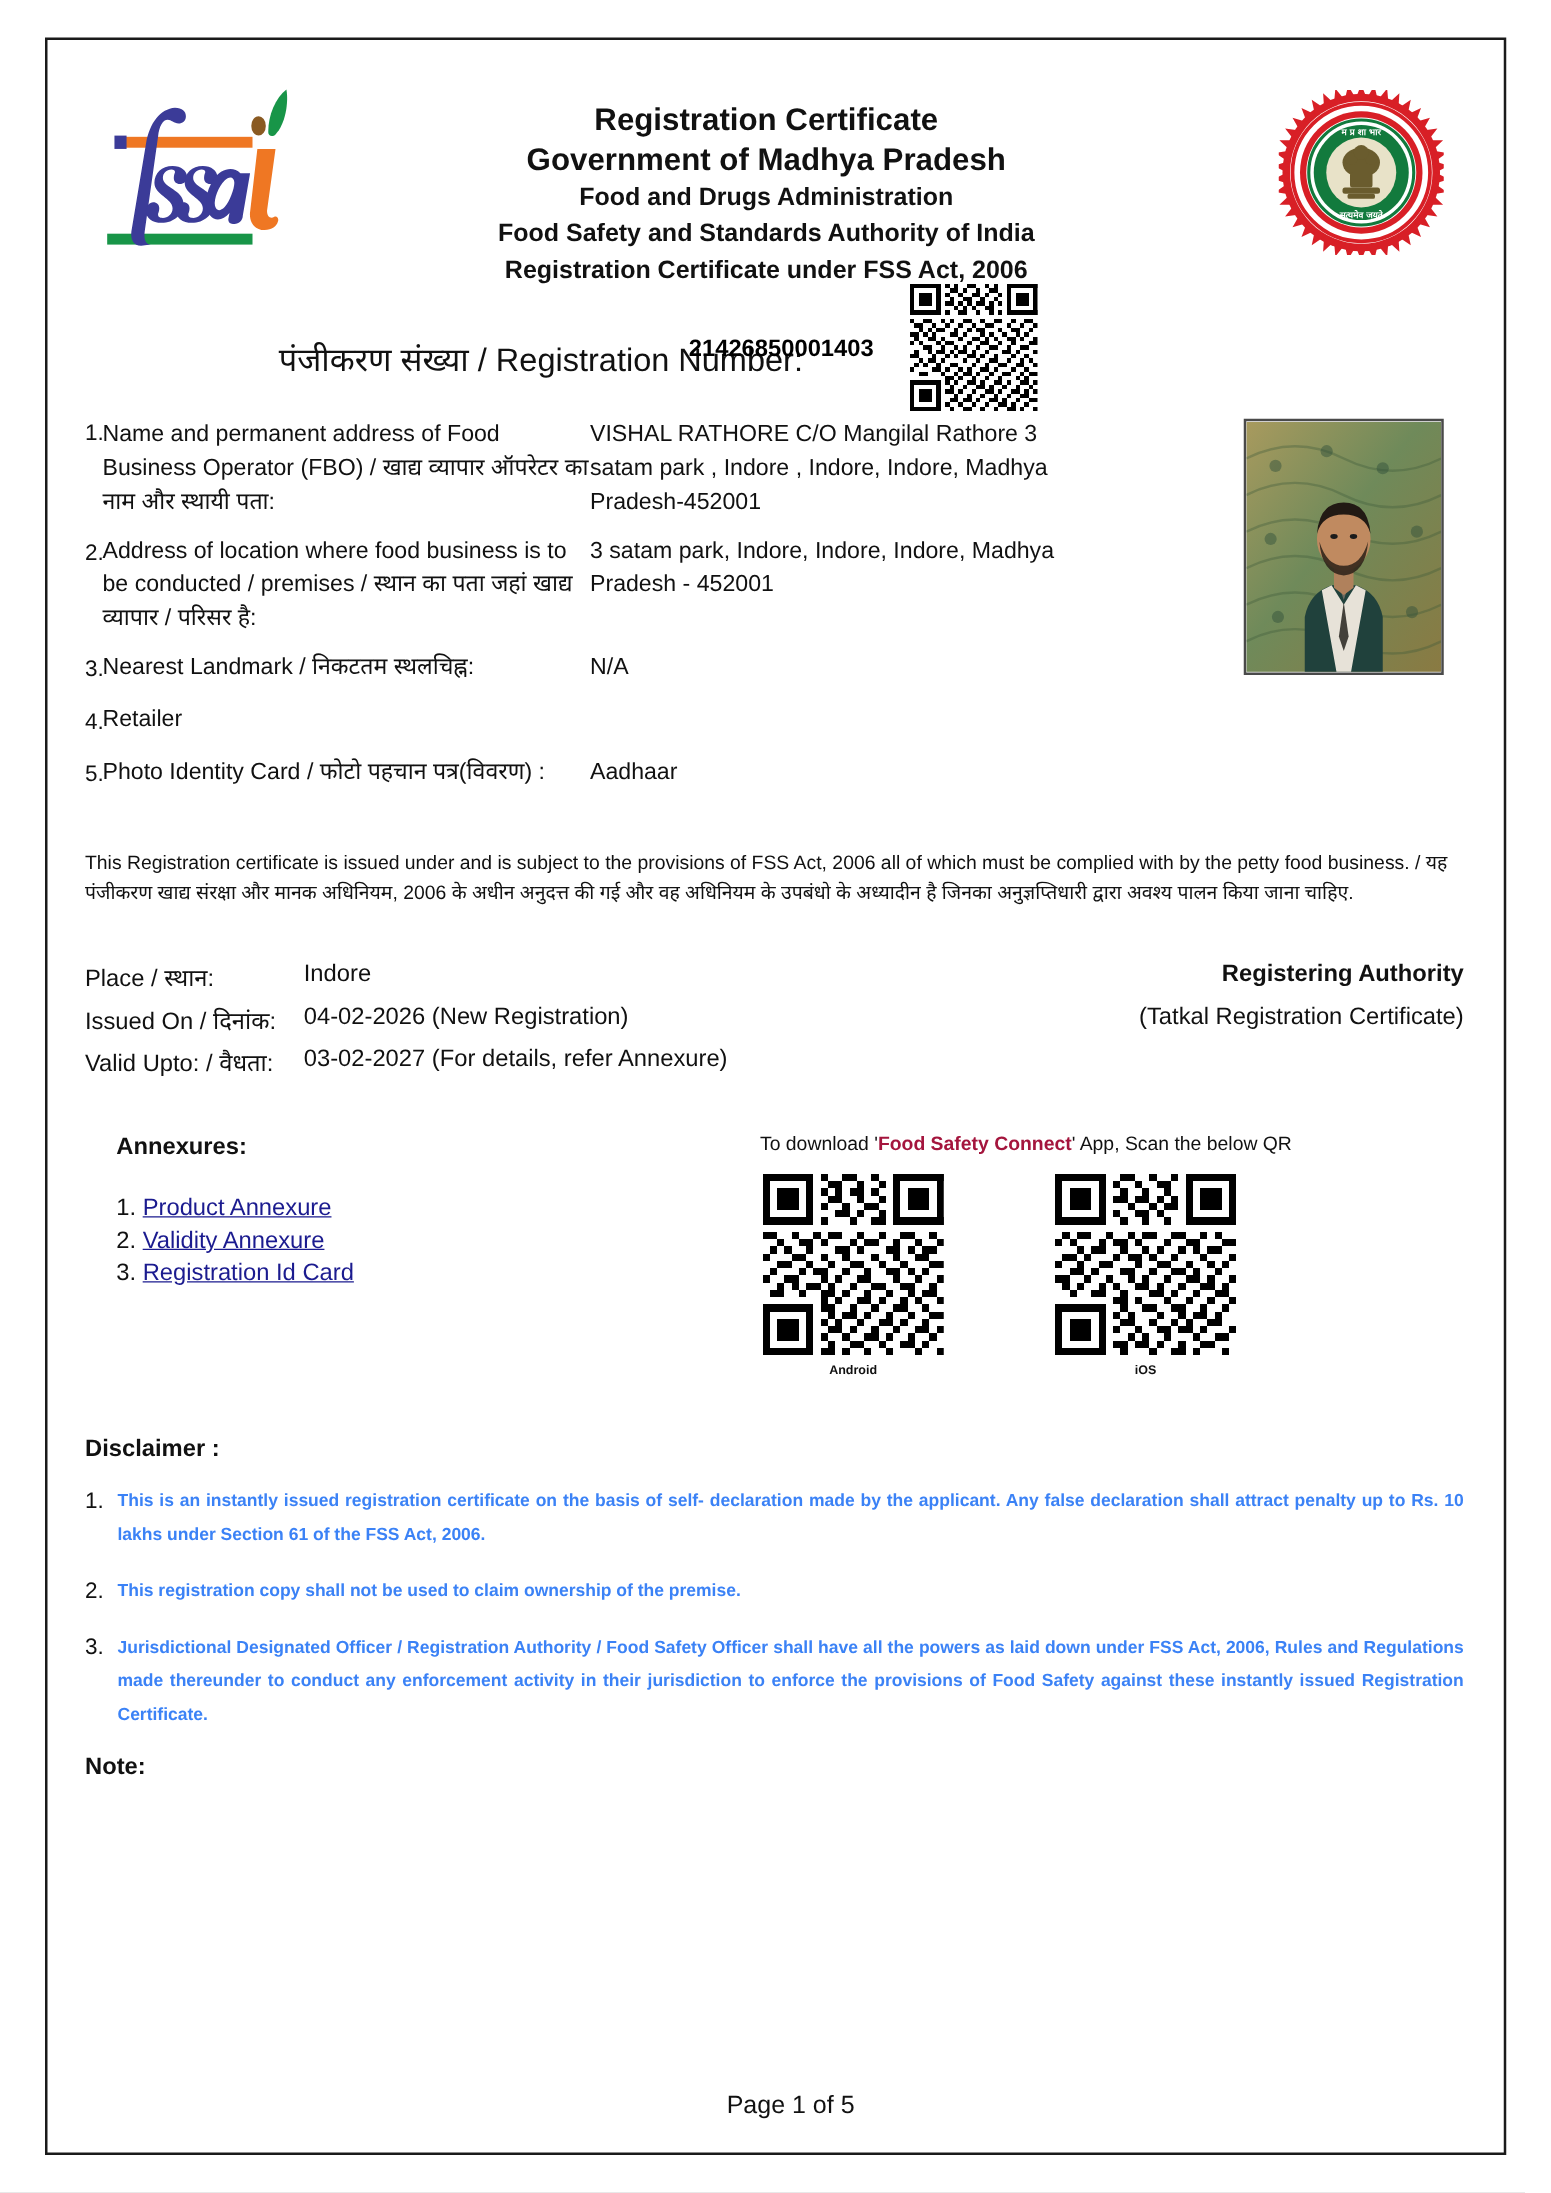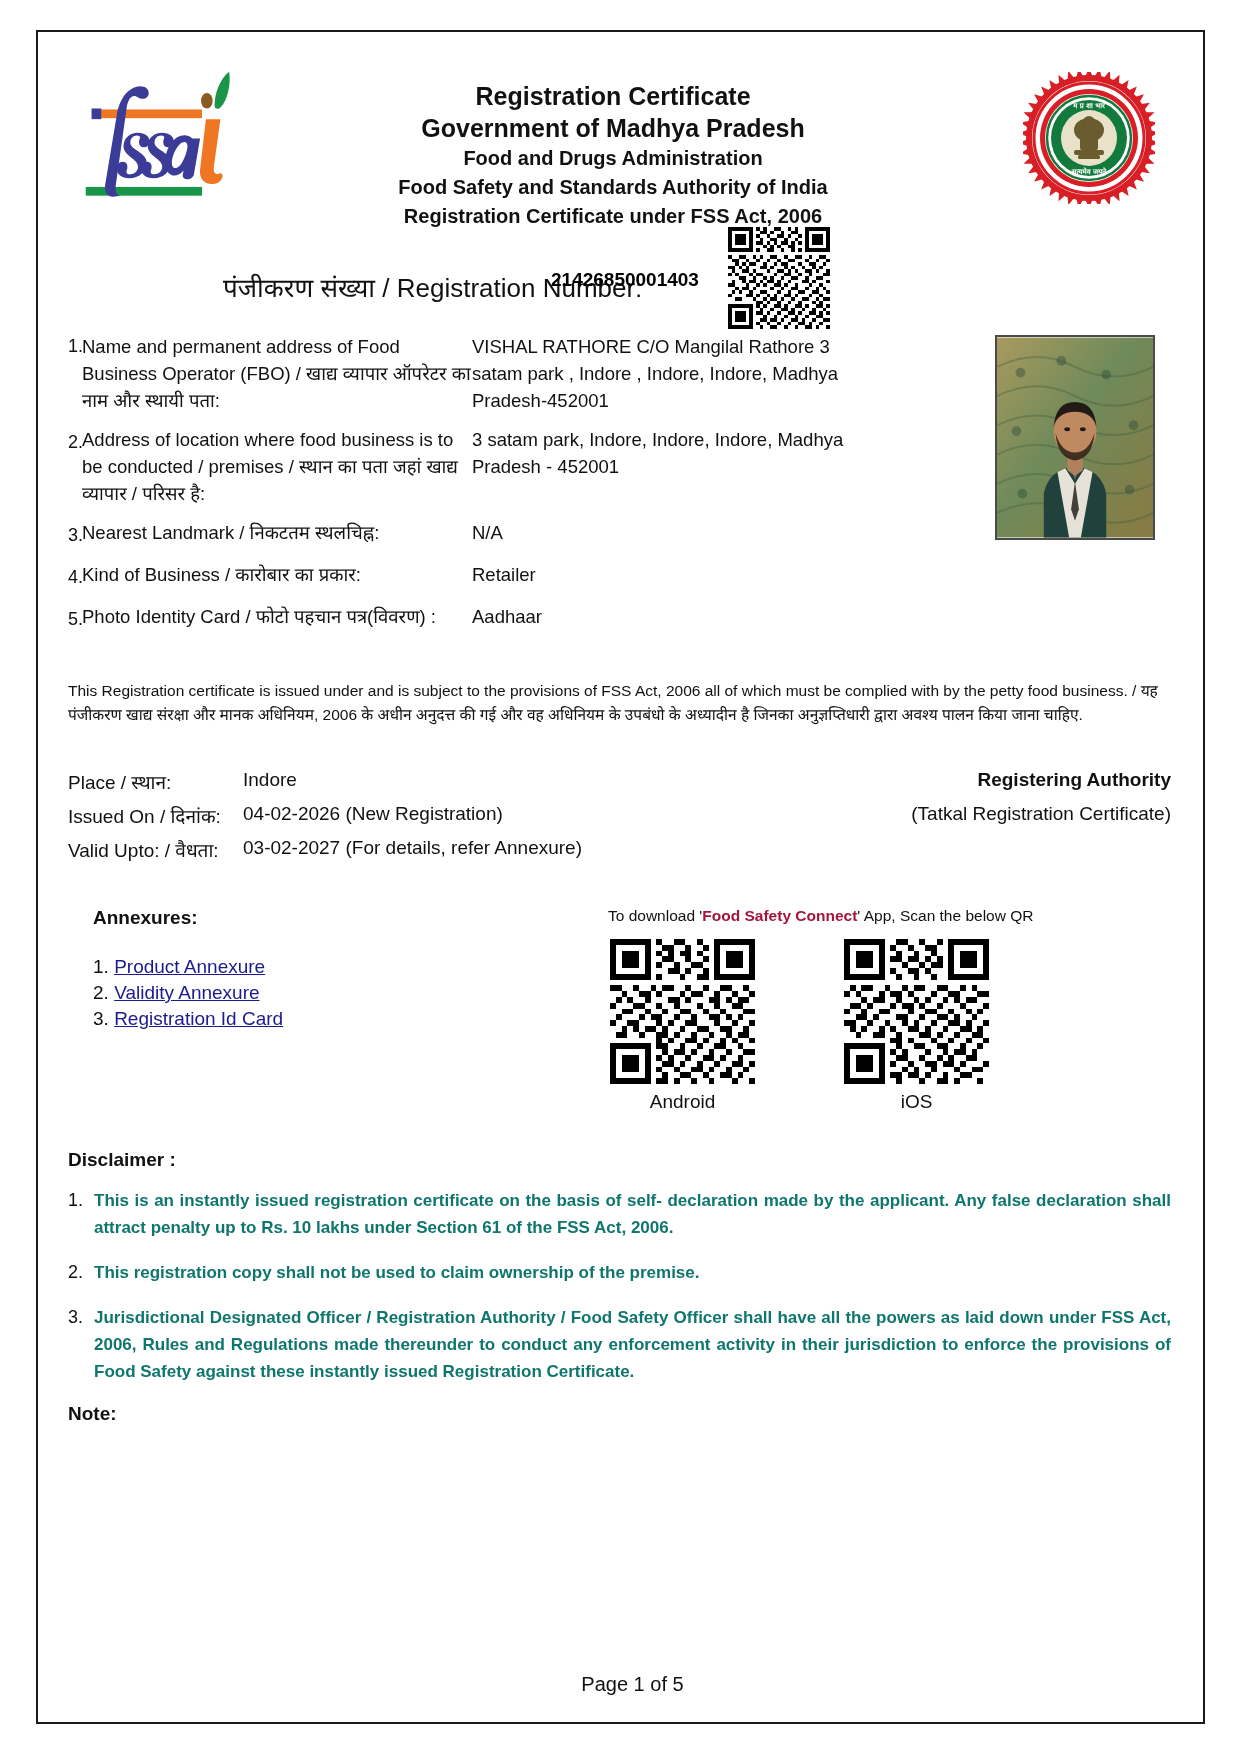--- a/index.html
+++ b/index.html
@@ -259,22 +259,22 @@
   .qr-ios {
     position: absolute;
     left: 806px;
     top: 32px;
     width: 145px;
     height: 145px;
   }
   .qr-cap {
     position: absolute;
     top: 184px;
-    font-size: 19px;
-    font-weight: normal;
+    font-size: 10px;
+    font-weight: bold;
     color: #111;
     text-align: center;
     width: 145px;
   }
   .qr-cap.android { left: 572px; }
   .qr-cap.ios { left: 806px; }
 
   
   .disc-block {
     position: relative;
@@ -293,23 +293,23 @@
   }
   .disc-item .dnum {
     flex: 0 0 auto;
     width: 26px;
     font-size: 18px;
     color: #111;
     line-height: 27px;
   }
   .disc-item .dtext {
     flex: 1 1 auto;
-    font-size: 17px;
+    font-size: 14px;
     font-weight: bold;
-    color: #0f766e;
+    color: #3b82f6;
     line-height: 27px;
     text-align: justify;
   }
   .note-title {
     font-size: 19px;
     font-weight: bold;
     color: #111;
     margin-top: 6px;
   }
 
@@ -705,21 +705,20 @@
       </div>
 
       <div class="row">
         <div class="num lower">3.</div>
         <div class="label">Nearest Landmark / निकटतम स्थलचिह्न:</div>
         <div class="value">N/A</div>
       </div>
 
       <div class="row">
         <div class="num lower">4.</div>
-        <div class="label">Kind of Business / कारोबार का प्रकार:</div>
         <div class="value">Retailer</div>
       </div>
 
       <div class="row">
         <div class="num lower">5.</div>
         <div class="label">Photo Identity Card / फोटो पहचान पत्र(विवरण) :</div>
         <div class="value">Aadhaar</div>
       </div>
 
       <div class="photo">

